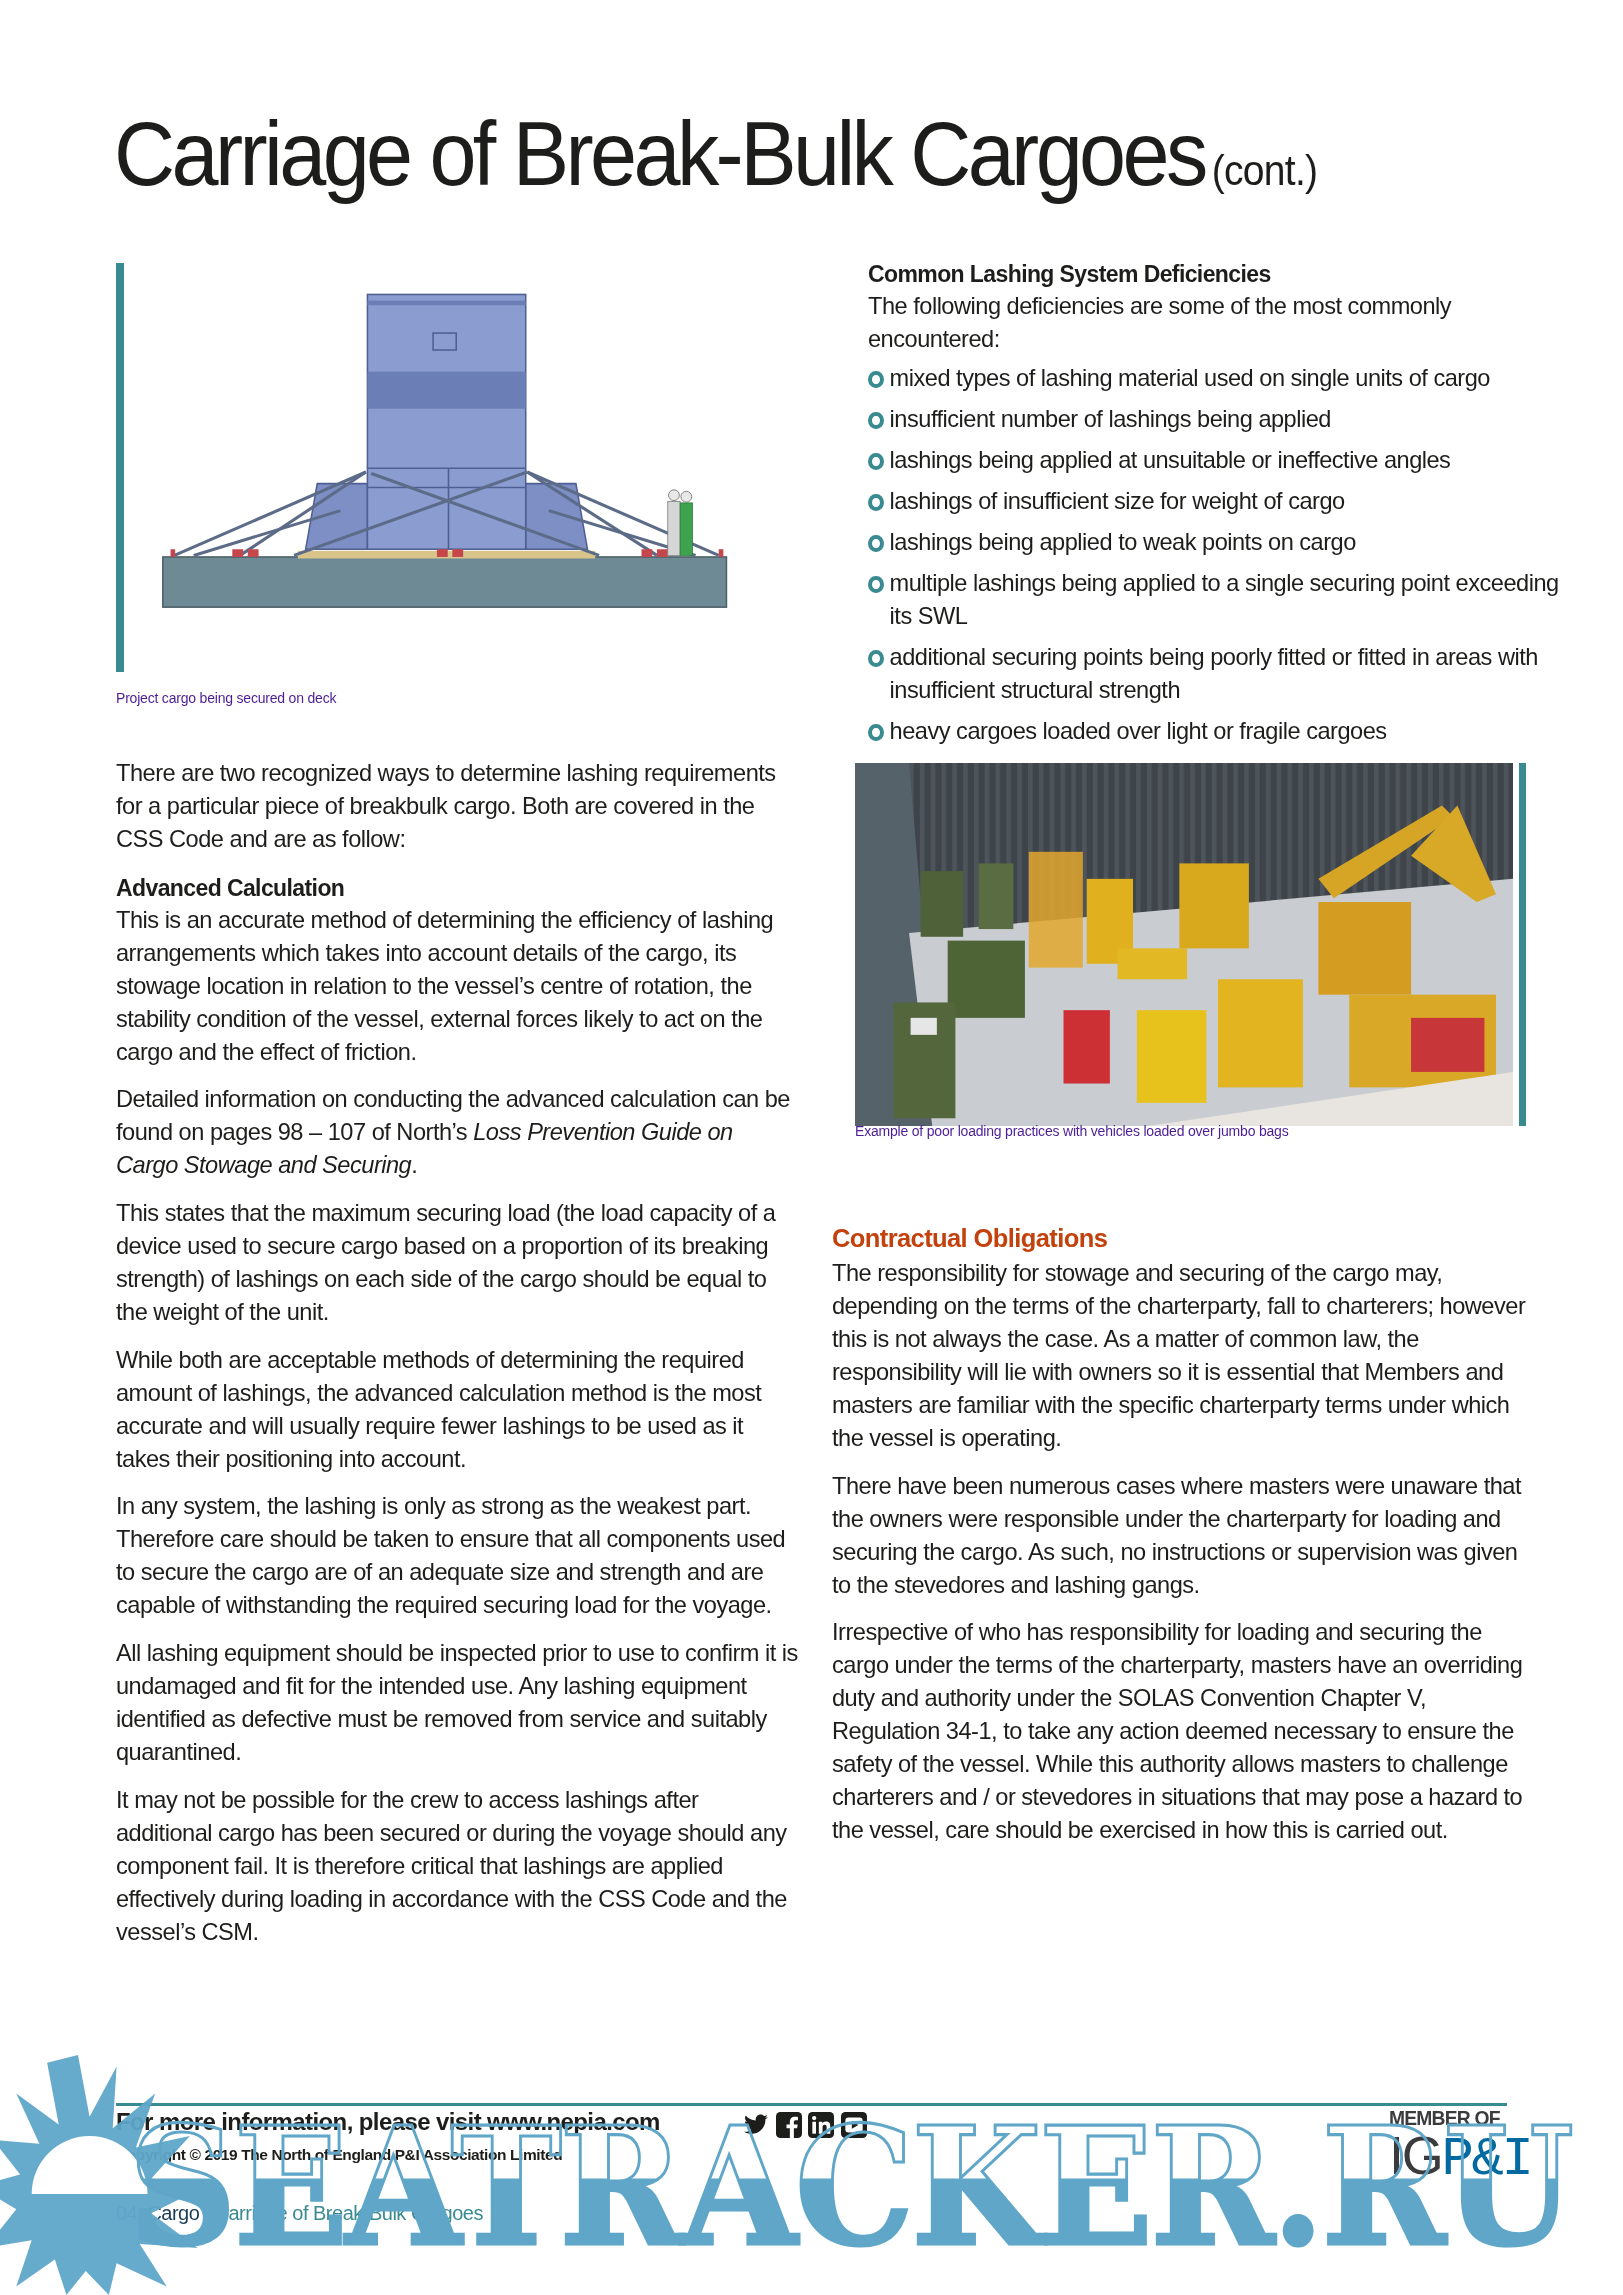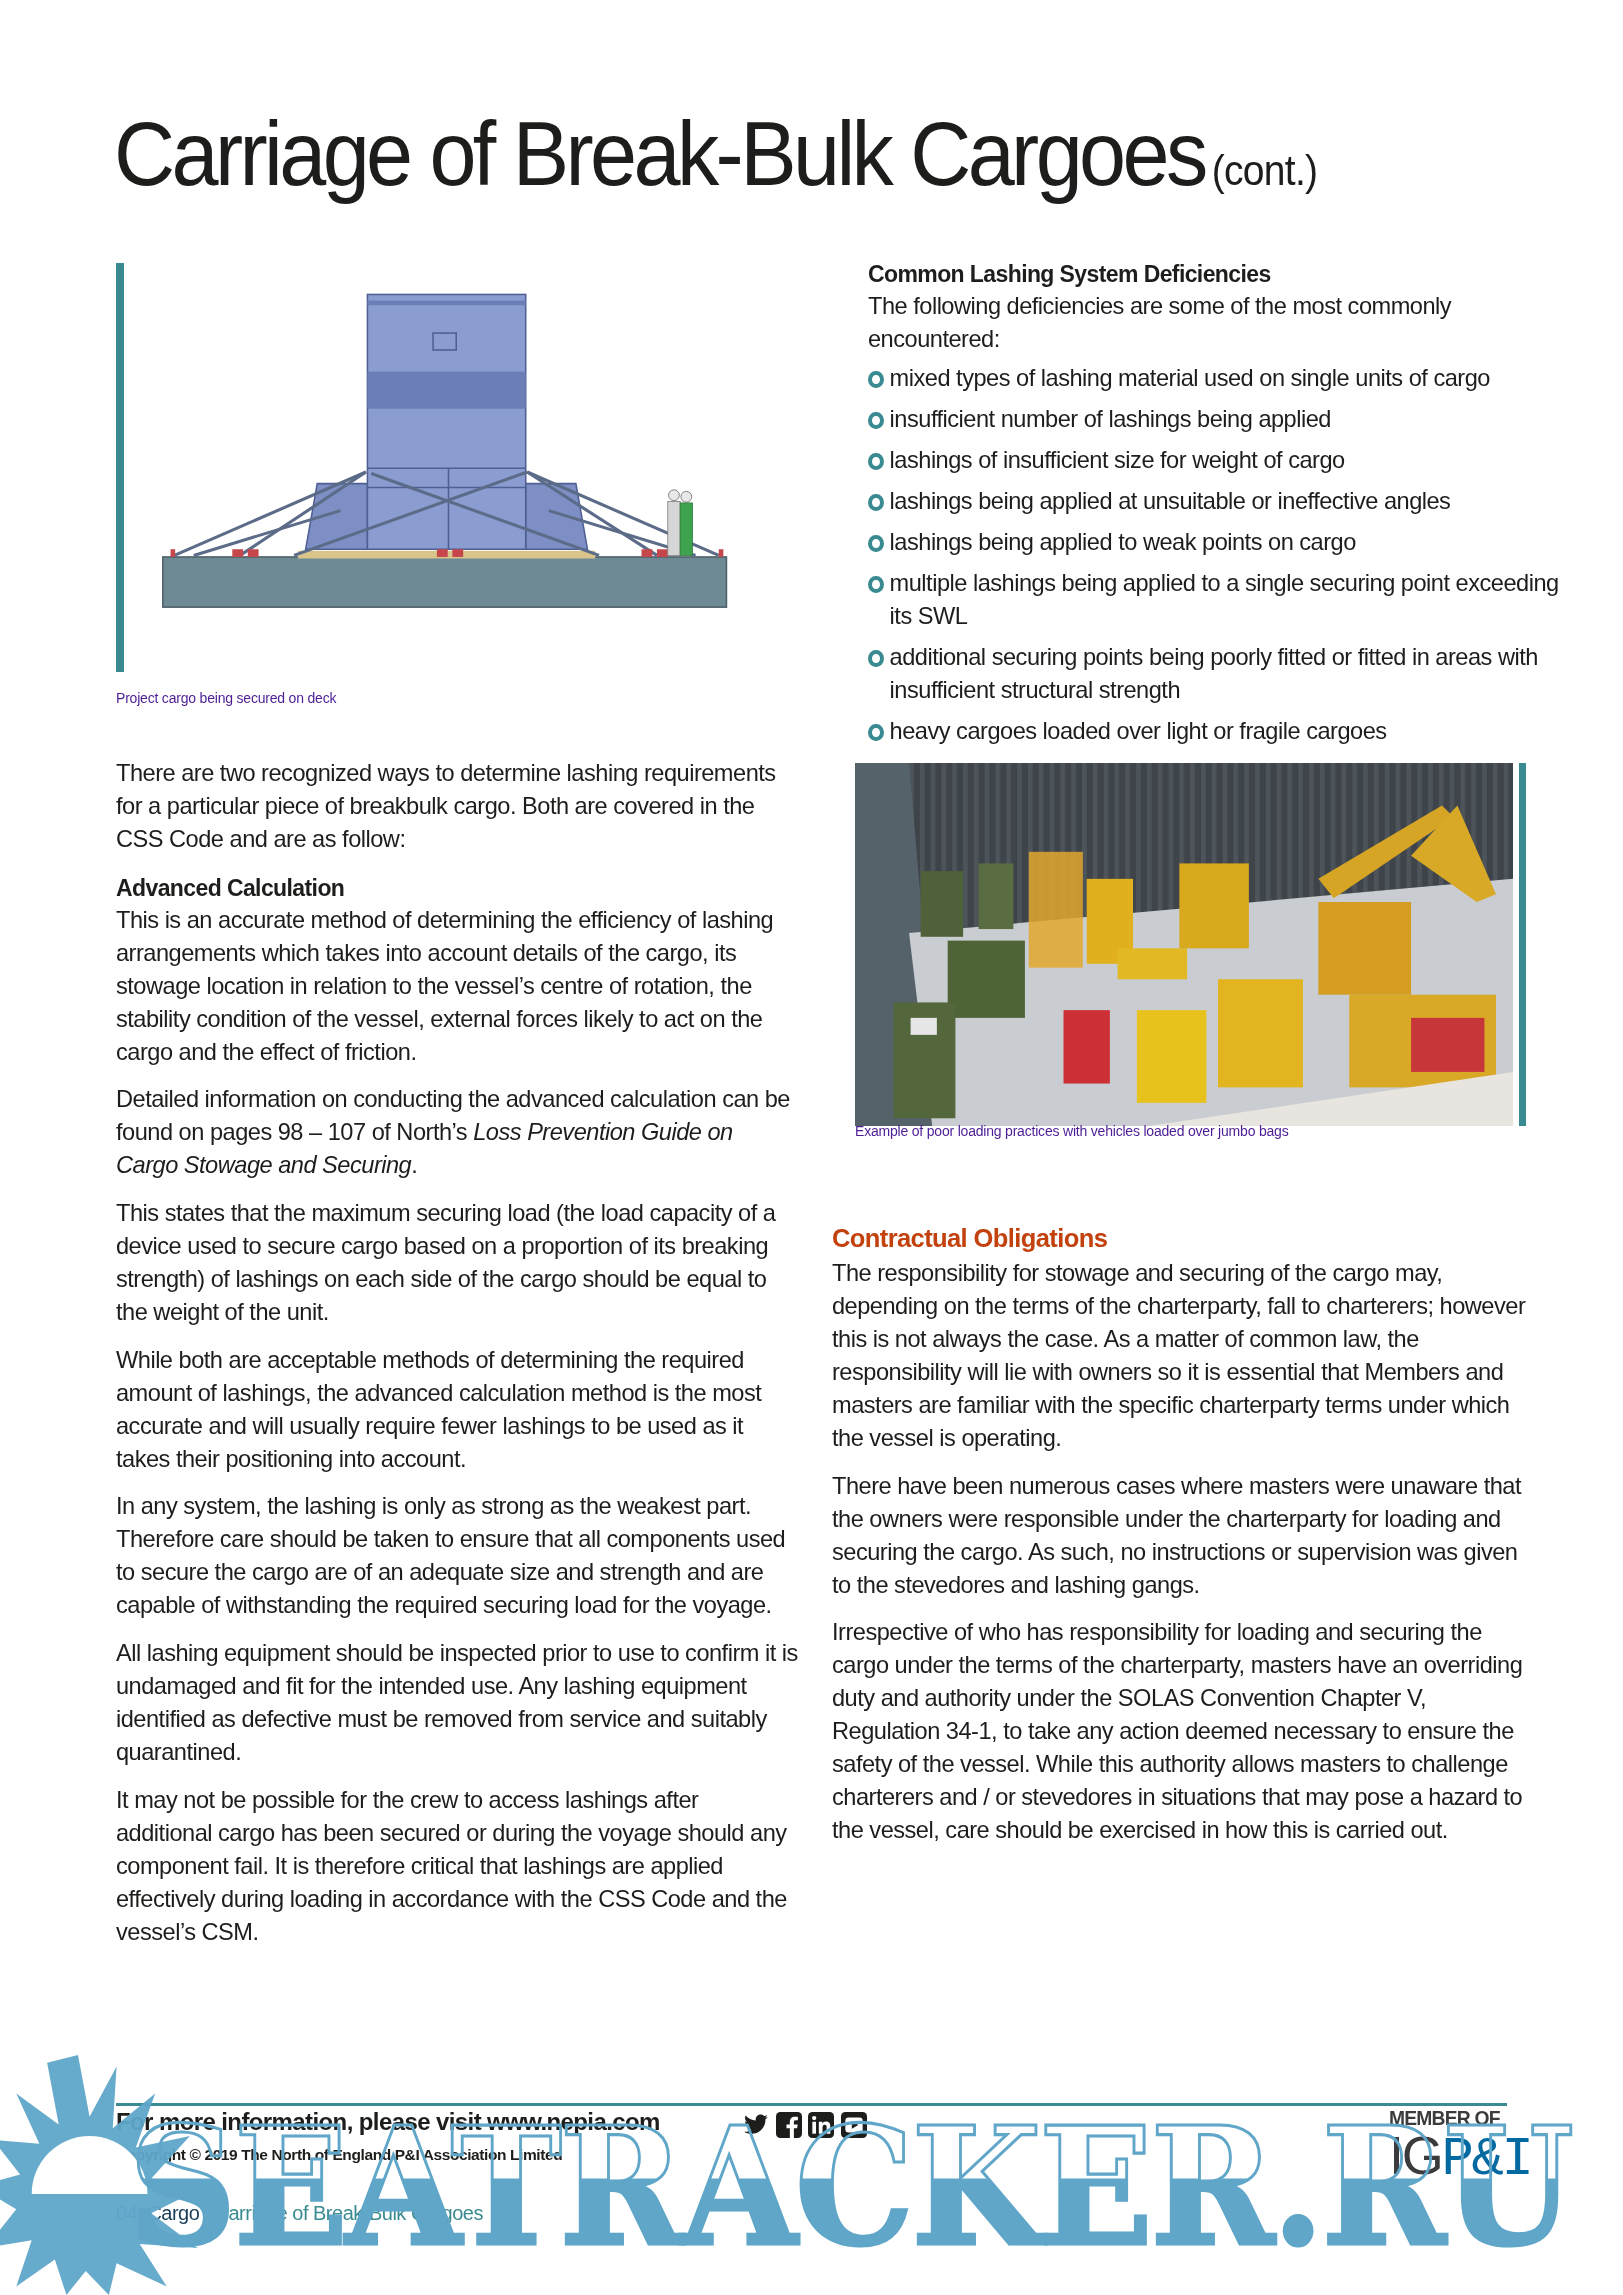--- a/index.html
+++ b/index.html
@@ -123,22 +123,22 @@
   <p class="p">All lashing equipment should be inspected prior to use to confirm it is undamaged and fit for the intended use. Any lashing equipment identified as defective must be removed from service and suitably quarantined.</p>
   <p class="p">It may not be possible for the crew to access lashings after additional cargo has been secured or during the voyage should any component fail. It is therefore critical that lashings are applied effectively during loading in accordance with the CSS Code and the vessel’s CSM.</p>
 </div>
 
 <div class="col col-right" style="top:258px;margin-left:36px;">
   <h3 class="h-bold">Common Lashing System Deficiencies</h3>
   <p class="p" style="margin-bottom:6.2px;">The following deficiencies are some of the most commonly encountered:</p>
   <ul class="bullets">
     <li><span class="dot"></span><span>mixed types of lashing material used on single units of cargo</span></li>
     <li><span class="dot"></span><span>insufficient number of lashings being applied</span></li>
+    <li><span class="dot"></span><span>lashings being applied at unsuitable or ineffective angles</span></li>
     <li><span class="dot"></span><span>lashings of insufficient size for weight of cargo</span></li>
-    <li><span class="dot"></span><span>lashings being applied at unsuitable or ineffective angles</span></li>
     <li><span class="dot"></span><span>lashings being applied to weak points on cargo</span></li>
     <li><span class="dot"></span><span>multiple lashings being applied to a single securing point exceeding its SWL</span></li>
     <li><span class="dot"></span><span>additional securing points being poorly fitted or fitted in areas with insufficient structural strength</span></li>
     <li><span class="dot"></span><span>heavy cargoes loaded over light or fragile cargoes</span></li>
   </ul>
 </div>
 
 <div class="fig2">
   <div class="photo">
     <svg width="658" height="363" viewBox="0 0 852 470">

